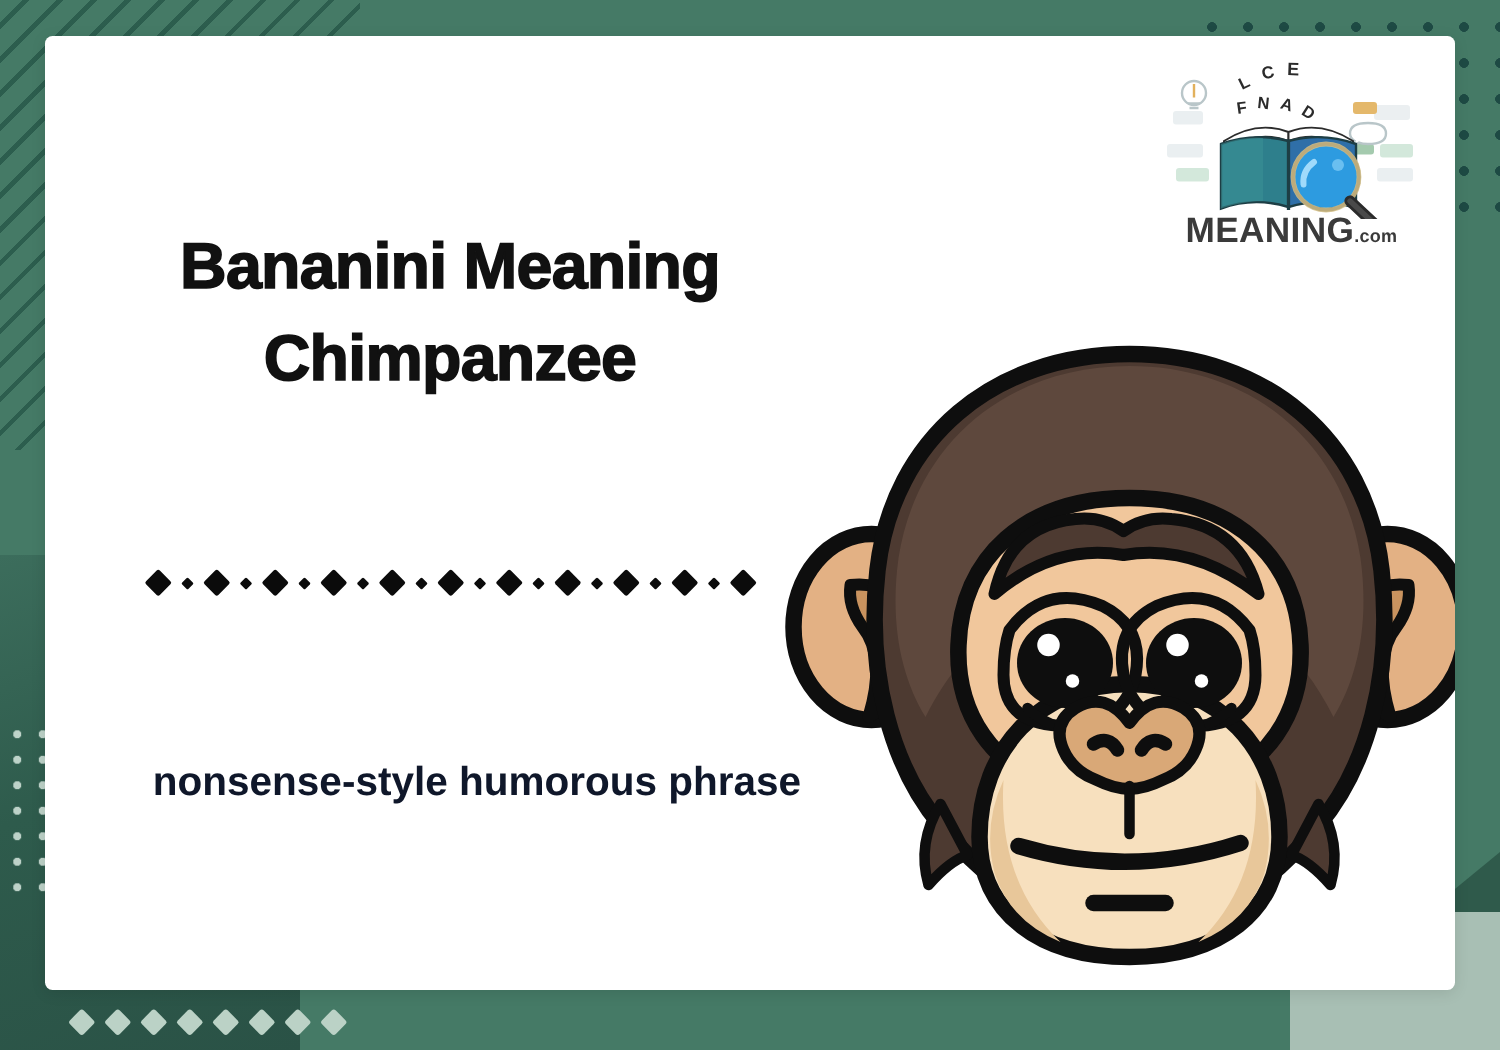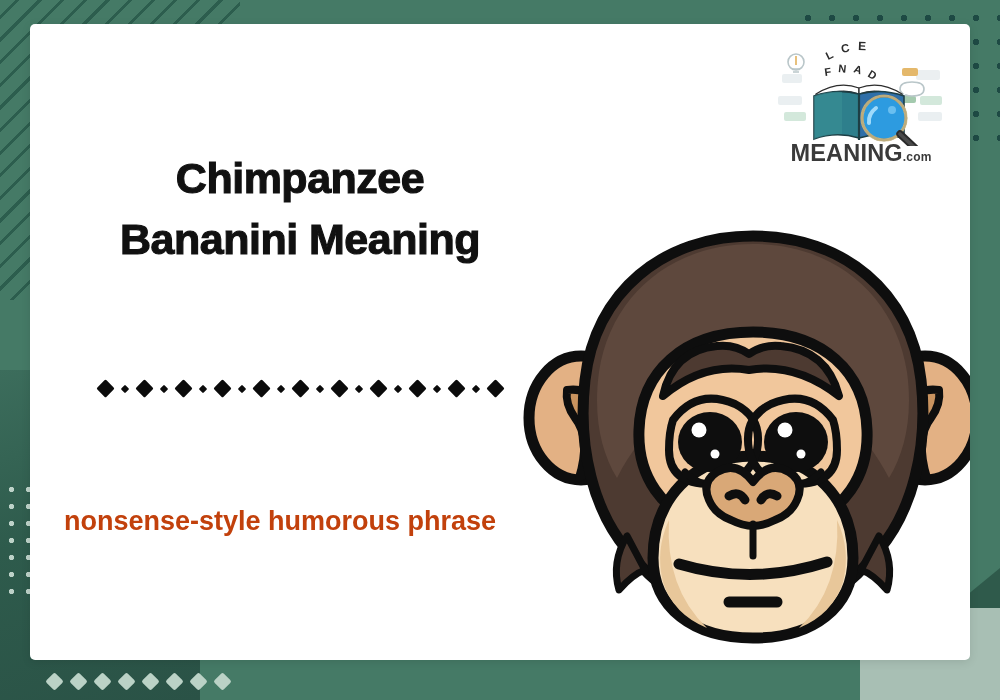--- a/index.html
+++ b/index.html
@@ -166,22 +166,22 @@
     margin:0 5px;
   }
   .divider i.big   { width:13px; height:13px; border-radius:1.5px; }
   .divider i.small { width:6px;  height:6px;  border-radius:1px; }
 
   
   .subtitle {
     position:absolute;
     left:34px; top:478px;
     width:470px;
-    text-align:left;
-    color:#c2410c;
+    text-align:right;
+    color:#0f172a;
     font-size:27px;
     font-weight:700;
     line-height:1.46;
   }
 
   
   .chimp {
     position:absolute;
     left:493px; top:196px;
     width:460px; height:430px;
@@ -211,22 +211,22 @@
   <div class="bg-wedge-br"></div>
   <div class="bg-sage-br">
     <span class="tick t1"></span>
     <span class="tick t2"></span>
     <span class="tick t3"></span>
   </div>
 
   <div class="card">
 
     <div class="headline">
+      <span>Bananini Meaning</span>
       <span>Chimpanzee</span>
-      <span>Bananini Meaning</span>
     </div>
 
     <div class="divider">
       <i class="big"></i>
       <i class="small"></i>
       <i class="big"></i>
       <i class="small"></i>
       <i class="big"></i>
       <i class="small"></i>
       <i class="big"></i>

